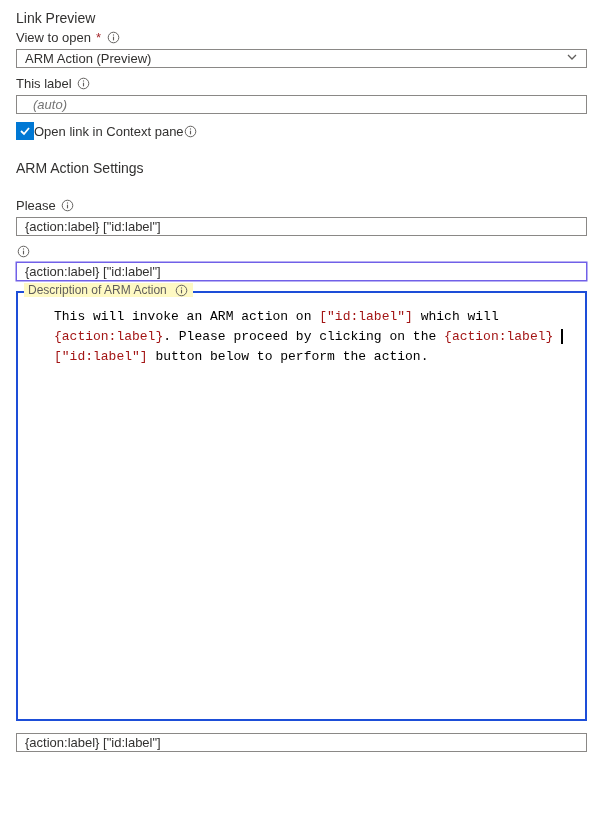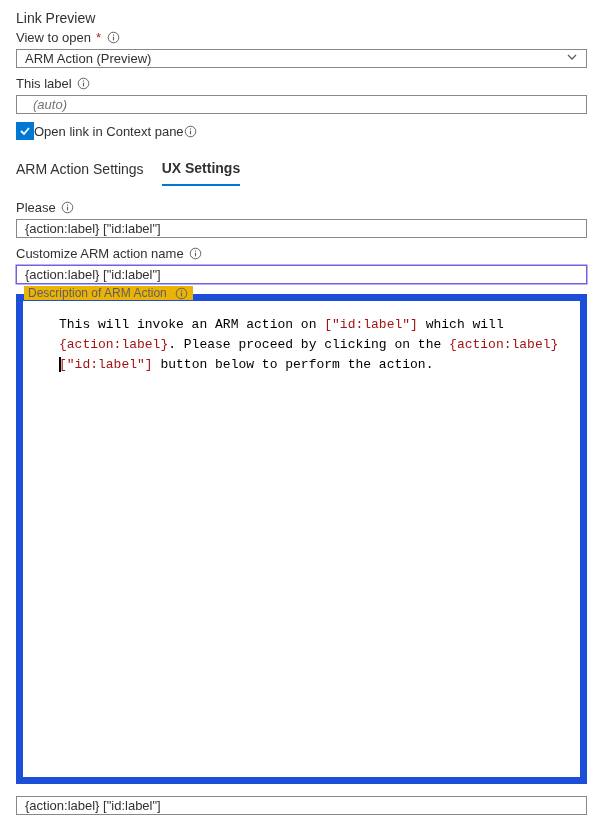--- a/index.html
+++ b/index.html
@@ -73,56 +73,54 @@
     background: #0078d4;
     border: 1px solid #0078d4;
     display: inline-flex;
     align-items: center;
     justify-content: center;
     cursor: pointer;
   }
   .checkbox svg { display: block; }
   .tabs {
     display: flex;
-    gap: 18px;
     border-bottom: none;
     margin-bottom: 14px;
-    align-items: center;
   }
   .tab {
     font-size: 14px;
     color: #323130;
     padding: 6px 0 8px 0;
     cursor: pointer;
   }
   .tab.active {
     font-weight: 600;
     border-bottom: 2px solid #0078d4;
   }
   .section { margin-top: 8px; }
   .desc-block {
     position: relative;
     margin-top: 10px;
   }
   .desc-legend {
     position: absolute;
     top: -8px;
     left: 8px;
-    background: #eab308;
+    background: #fef9c3;
     padding: 0 4px;
     font-size: 12px;
     color: #605e5c;
     display: flex;
     align-items: center;
     gap: 8px;
   }
   .code-box {
-    border: 7px solid #1d4ed8;
+    border: 2px solid #1d4ed8;
     width: 100%;
-    height: 490px;
+    height: 430px;
     padding: 14px 14px 10px 36px;
     font-family: "Consolas", "Courier New", monospace;
     font-size: 13px;
     line-height: 20px;
     color: #000;
     white-space: pre-wrap;
     word-break: break-word;
     overflow: hidden;
   }
   .tok-id { color: #a31515; }
@@ -190,40 +188,38 @@
       <svg width="13" height="13" viewBox="0 0 16 16">
           <circle cx="8" cy="8" r="6.5" fill="none" stroke="#605e5c" stroke-width="1.2"></circle>
           <rect x="7.3" y="7" width="1.4" height="4.5" fill="#605e5c"></rect>
           <rect x="7.3" y="4.2" width="1.4" height="1.4" fill="#605e5c"></rect>
         </svg>
     </span>
   </div>
 
   <div class="tabs">
     <div class="tab">ARM Action Settings</div>
-    <div class="tab active">UX Settings</div>
   </div>
 
   <div class="field section">
     <div class="label-row">
       <span>Please</span>
       <span class="info-icon">
         <svg width="13" height="13" viewBox="0 0 16 16">
             <circle cx="8" cy="8" r="6.5" fill="none" stroke="#605e5c" stroke-width="1.2"></circle>
             <rect x="7.3" y="7" width="1.4" height="4.5" fill="#605e5c"></rect>
             <rect x="7.3" y="4.2" width="1.4" height="1.4" fill="#605e5c"></rect>
           </svg>
       </span>
     </div>
     <input class="text-input" type="text" value="{action:label} [&quot;id:label&quot;]" style="">
   </div>
 
   <div class="field">
     <div class="label-row">
-      <span>Customize ARM action name</span>
       <span class="info-icon">
         <svg width="13" height="13" viewBox="0 0 16 16">
             <circle cx="8" cy="8" r="6.5" fill="none" stroke="#605e5c" stroke-width="1.2"></circle>
             <rect x="7.3" y="7" width="1.4" height="4.5" fill="#605e5c"></rect>
             <rect x="7.3" y="4.2" width="1.4" height="1.4" fill="#605e5c"></rect>
           </svg>
       </span>
     </div>
     <input class="text-input focused" type="text" value="{action:label} [&quot;id:label&quot;]" style="">
   </div>

